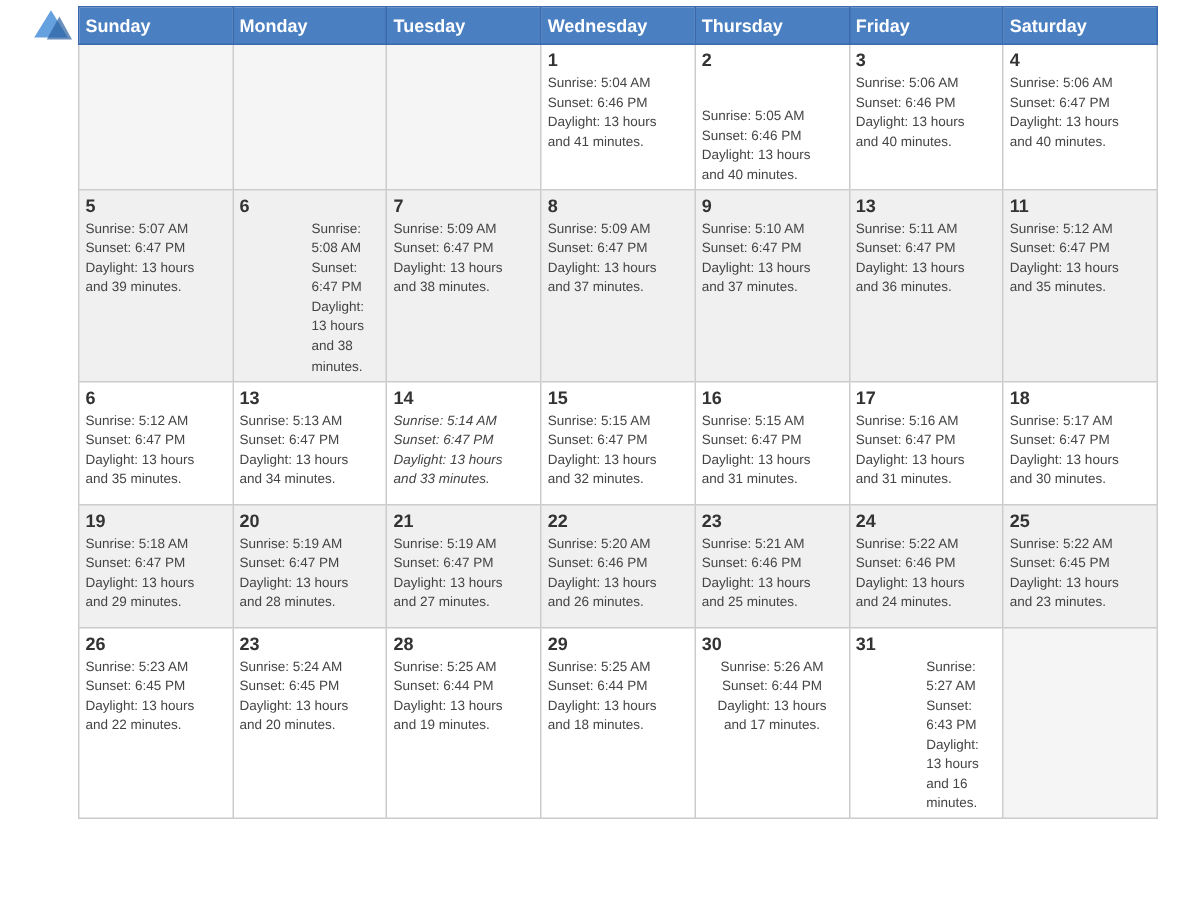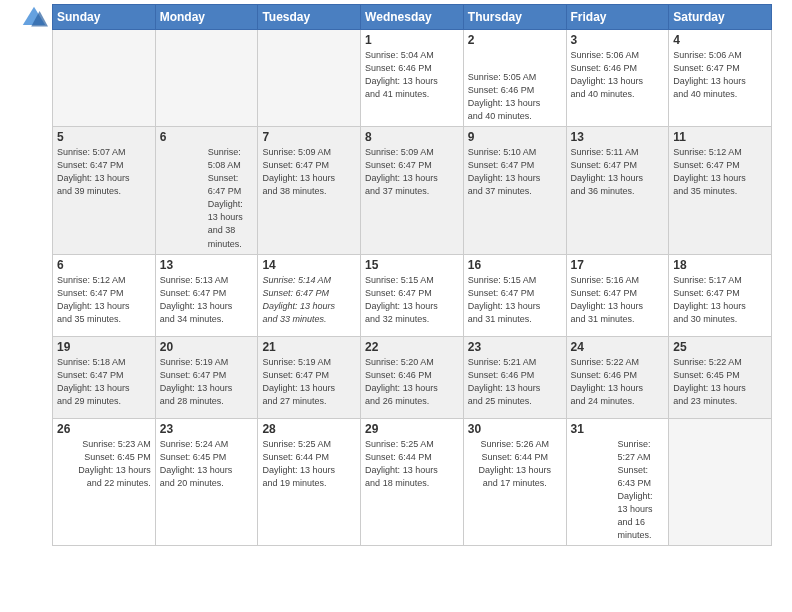--- a/index.html
+++ b/index.html
@@ -305,21 +305,21 @@
             <span class="day-num">25</span>
             <div class="day-info" style="white-space: pre-line;">Sunrise: 5:22 AM
 Sunset: 6:45 PM
 Daylight: 13 hours
 and 23 minutes.</div>
           </td>
         </tr>
         <tr>
           <td>
             <span class="day-num">26</span>
-            <div class="day-info" style="white-space: pre-line; text-align: right;">Sunrise: 5:23 AM
+            <div class="day-info" style="white-space: pre-line;">Sunrise: 5:23 AM
 Sunset: 6:45 PM
 Daylight: 13 hours
 and 22 minutes.</div>
           </td>
           <td>
             <span class="day-num">23</span>
             <div class="day-info" style="white-space: pre-line;">Sunrise: 5:24 AM
 Sunset: 6:45 PM
 Daylight: 13 hours
 and 20 minutes.</div>

